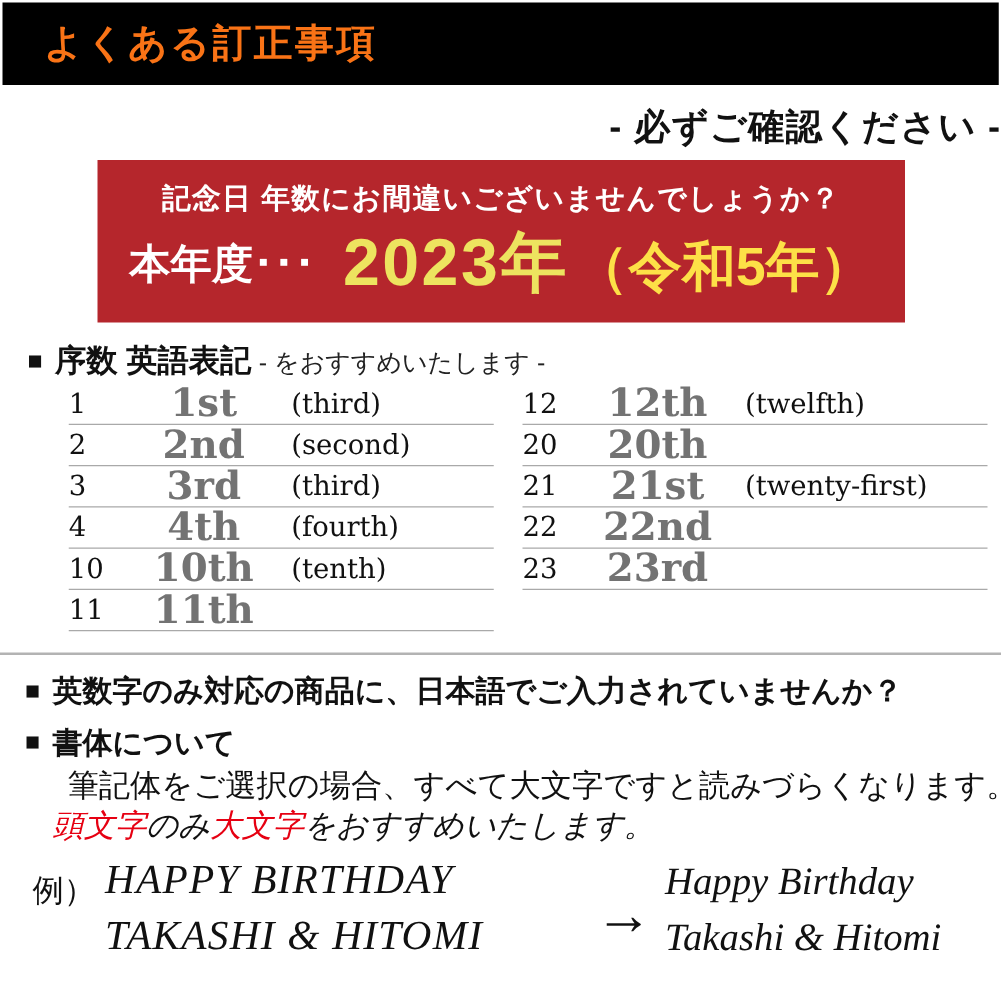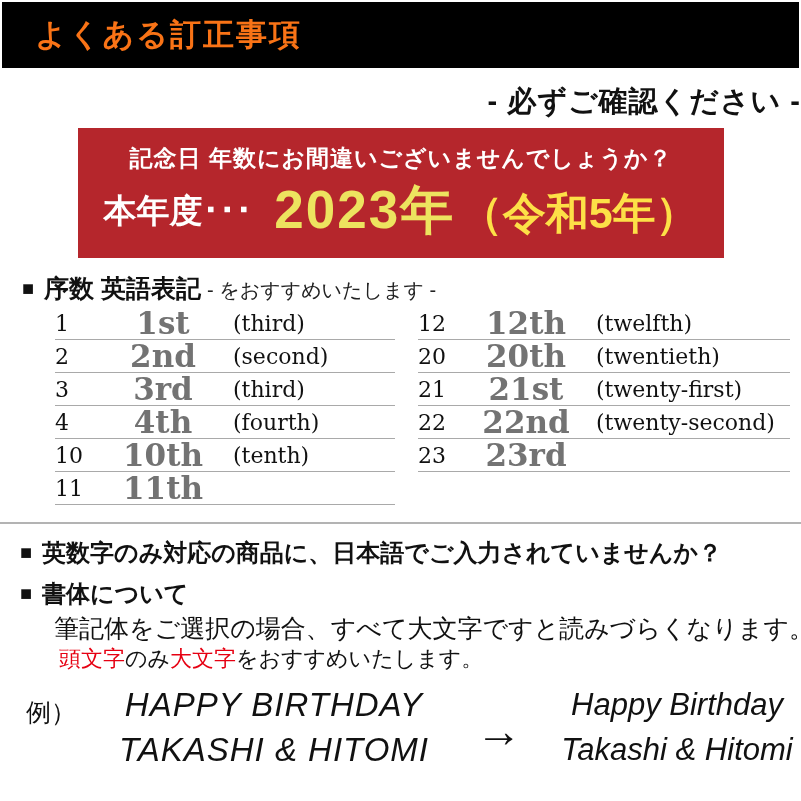--- a/index.html
+++ b/index.html
@@ -50,27 +50,27 @@
   .o-ord  { width:100px; text-align:center; color:#737373; font-weight:bold; font-size:31px; }
   .o-word { padding-left:20px; }
 
   
   .divider { position:absolute; left:0; right:0; top:522px; border-top:2px solid #b3b3b3; }
 
   
   .note-alnum { position:absolute; left:20px; top:537px; font-size:24px; font-weight:bold; white-space:nowrap; }
   .font-title { position:absolute; left:20px; top:578px; font-size:24px; font-weight:bold; }
   .font-line1 { position:absolute; left:54px; top:612px; font-size:25px; white-space:nowrap; }
-  .font-line2 { position:absolute; left:59px; top:644px; font-size:22px; white-space:nowrap; }
+  .font-line2 { position:absolute; left:42px; top:644px; font-size:25px; white-space:nowrap;font-style:italic; }
   .red-word { color:#e60012; }
 
   
   .example { position:absolute; left:26px; top:682px; display:flex; align-items:flex-start; }
   .example-label { font-size:25px; margin-top:14px; }
-  .script { font-family:Liberation Sans, sans-serif; font-style:italic; text-align:center; }
+  .script { font-family:Liberation Serif, serif; font-style:italic; text-align:left; }
   .bad  { font-size:33px; line-height:45px; letter-spacing:1px; margin-left:8px; width:380px; }
   .arrow-icon { font-size:46px; font-weight:bold; margin:22px 10px 0 12px; font-style:normal; }
   .good { font-size:31px; line-height:45px; margin-top:0px; width:290px; }
 </style>
 </head>
 <body>
 
 <div class="page">
 
   <div class="header-bar">
@@ -127,31 +127,29 @@
 
     <div class="ocol ocol-right">
       <div class="orow">
         <span class="o-num">12</span>
         <span class="o-ord">12th</span>
         <span class="o-word">(twelfth)</span>
       </div>
       <div class="orow">
         <span class="o-num">20</span>
         <span class="o-ord">20th</span>
-        <span class="o-word">(twentieth)</span>
       </div>
       <div class="orow">
         <span class="o-num">21</span>
         <span class="o-ord">21st</span>
         <span class="o-word">(twenty-first)</span>
       </div>
       <div class="orow">
         <span class="o-num">22</span>
         <span class="o-ord">22nd</span>
-        <span class="o-word">(twenty-second)</span>
       </div>
       <div class="orow">
         <span class="o-num">23</span>
         <span class="o-ord">23rd</span>
       </div>
     </div>
   </div>
 
   <div class="divider"></div>
 

